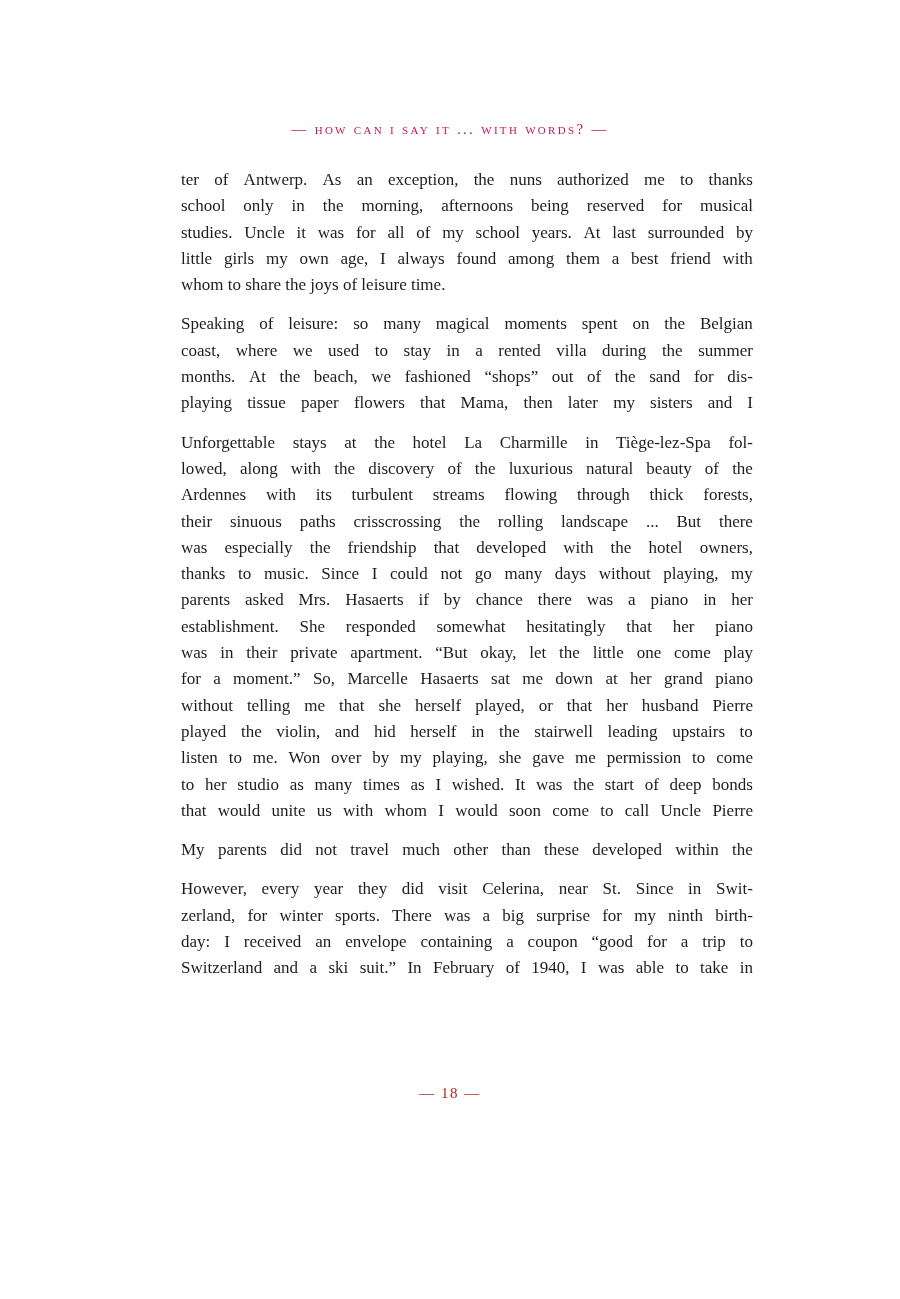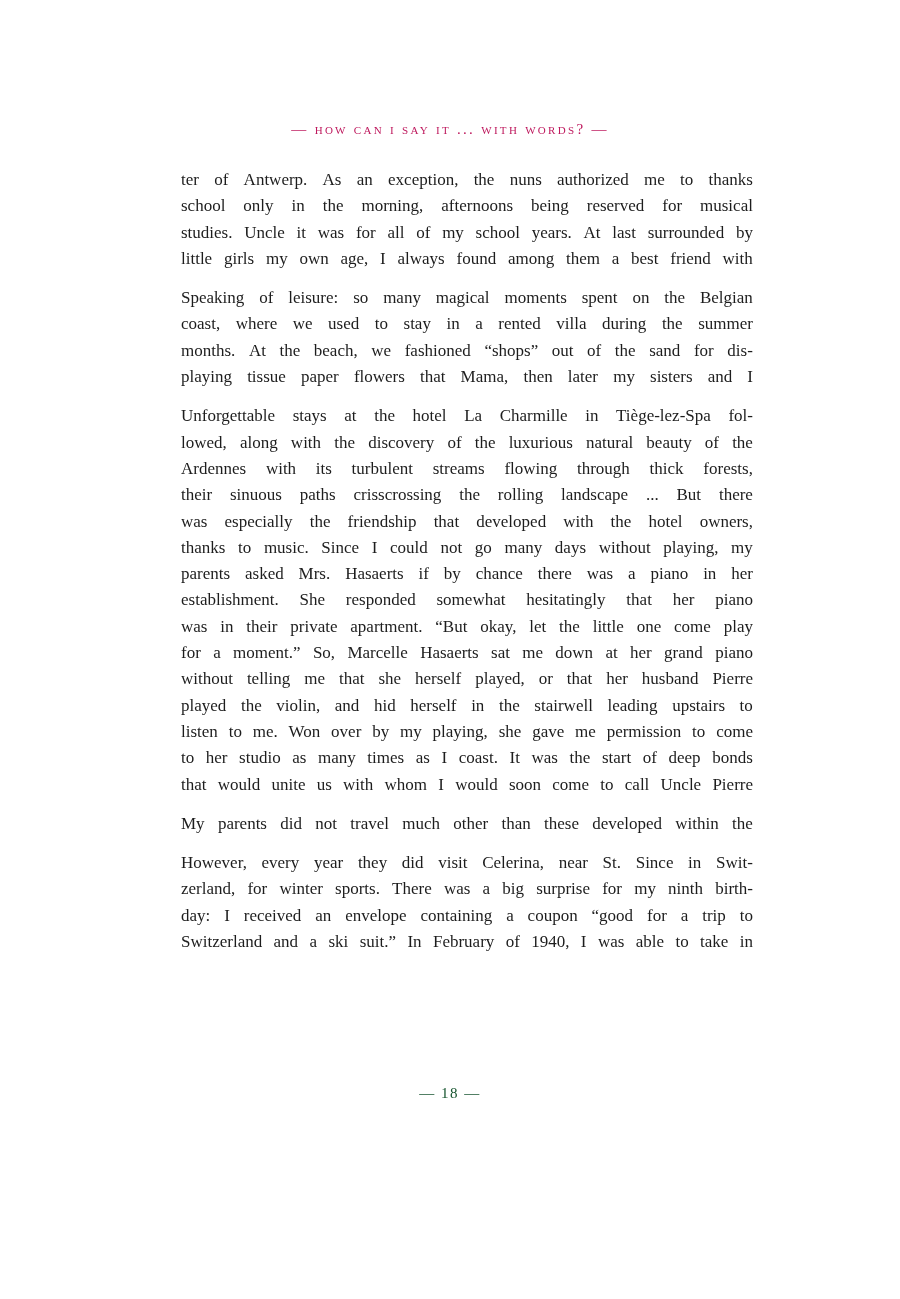--- a/index.html
+++ b/index.html
@@ -48,21 +48,21 @@
   }
   .line.justified .word { white-space: nowrap; }
   .page-footer {
     position: absolute;
     top: 1085px;
     left: 0;
     width: 100%;
     text-align: center;
     font-size: 15px;
     letter-spacing: 1.5px;
-    color: #14532d;
+    color: #b91c1c;
   }
 </style>
 </head>
 <body>
 
 <div class="page">
   <div class="running-header">— how can i say it ... with words? —</div>
 
   <div class="page-body">
       <div class="para">
@@ -117,20 +117,21 @@
           <span class="word">I</span>
           <span class="word">always</span>
           <span class="word">found</span>
           <span class="word">among</span>
           <span class="word">them</span>
           <span class="word">a</span>
           <span class="word">best</span>
           <span class="word">friend</span>
           <span class="word">with</span>
         </div>
+        <div class="line">whom to share the joys of leisure time.</div>
       </div>
       <div class="para">
         <div class="line justified">
           <span class="word">Speaking</span>
           <span class="word">of</span>
           <span class="word">leisure:</span>
           <span class="word">so</span>
           <span class="word">many</span>
           <span class="word">magical</span>
           <span class="word">moments</span>
@@ -362,21 +363,21 @@
         </div>
         <div class="line justified">
           <span class="word">to</span>
           <span class="word">her</span>
           <span class="word">studio</span>
           <span class="word">as</span>
           <span class="word">many</span>
           <span class="word">times</span>
           <span class="word">as</span>
           <span class="word">I</span>
-          <span class="word">coast.</span>
+          <span class="word">wished.</span>
           <span class="word">It</span>
           <span class="word">was</span>
           <span class="word">the</span>
           <span class="word">start</span>
           <span class="word">of</span>
           <span class="word">deep</span>
           <span class="word">bonds</span>
         </div>
         <div class="line justified">
           <span class="word">that</span>

